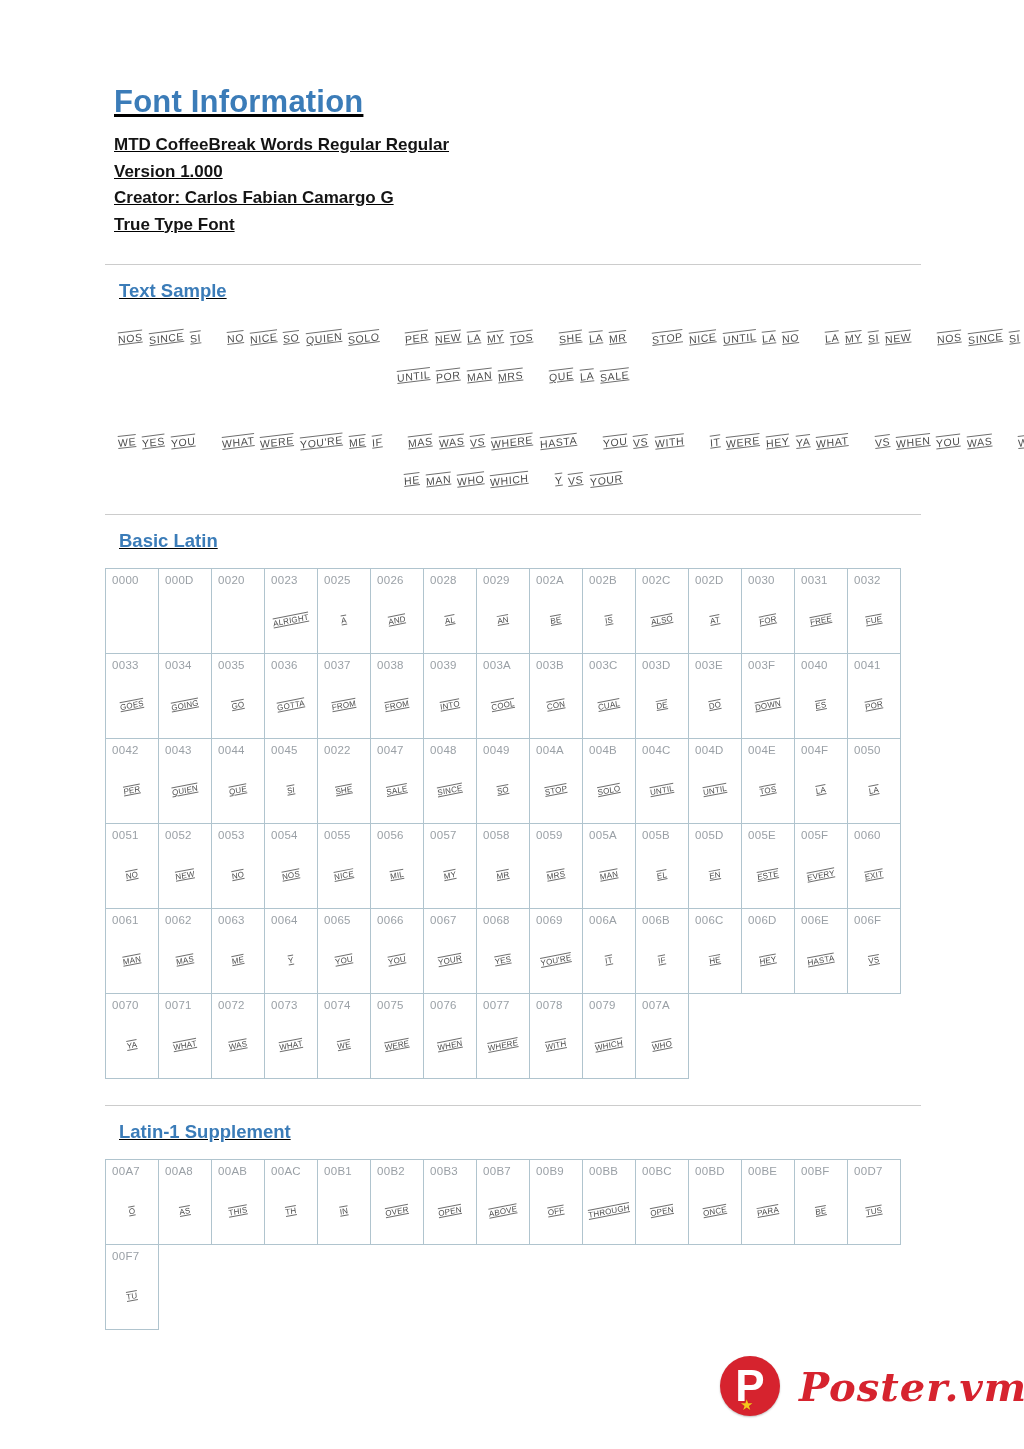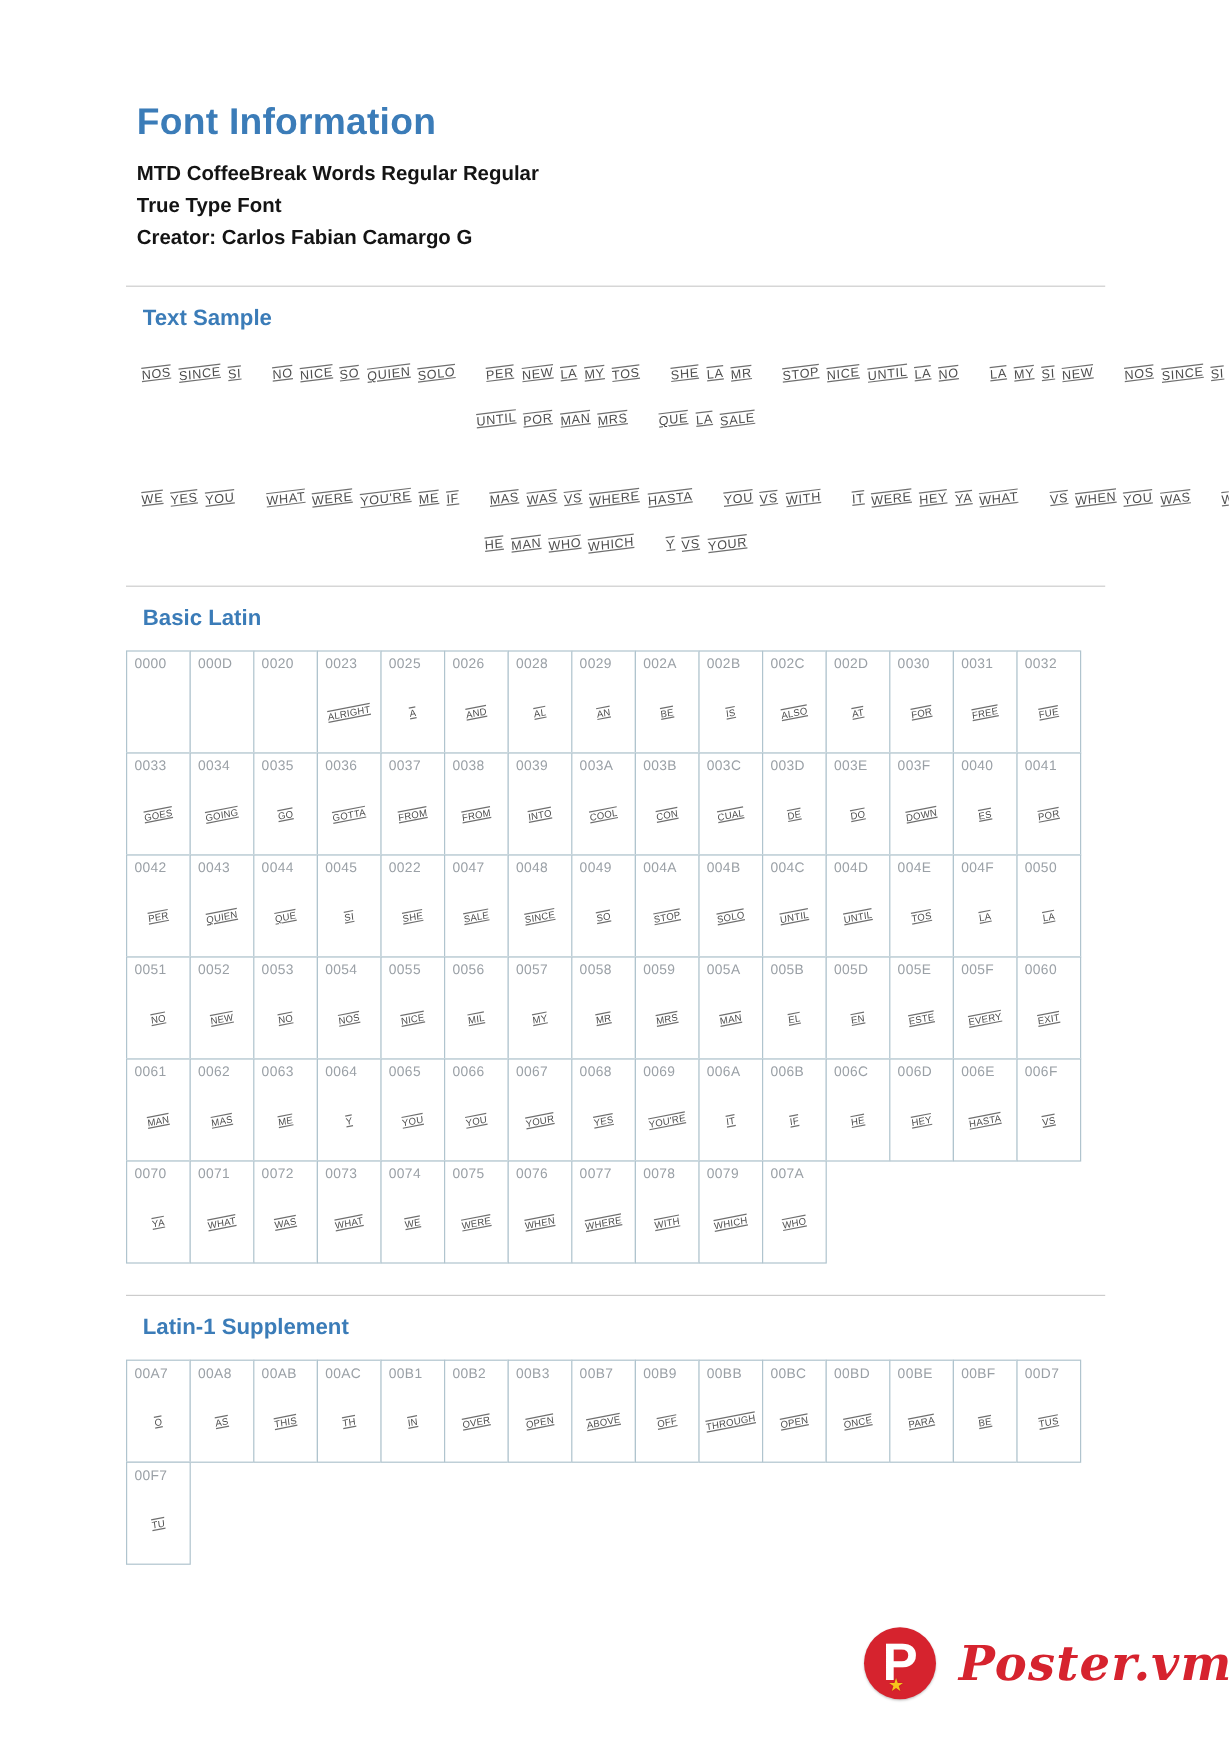--- a/index.html
+++ b/index.html
@@ -1,21 +1,21 @@
 <!DOCTYPE html>
 <html><head>
 <meta charset="utf-8">
 <style>
   html,body { margin:0; padding:0; }
   body {
     width:1024px; height:1449px; position:relative;
     background:#ffffff; font-family:"Liberation Sans", sans-serif;
     overflow:hidden;
   }
-  .container { position:absolute; left:105px; top:0; width:816px; }
+  .container { position:absolute; left:105px; top:0; width:816px;text-decoration:underline; }
 
   .page-title {
     color:#3b7cb8; font-size:31px; font-weight:bold;
     margin:84px 0 12px 9px; letter-spacing:0.2px;
   }
   .info-line {
     font-size:17px; font-weight:bold; color:#141414;
     line-height:26.5px; margin-left:9px;
   }
   .rule { border:none; border-top:1px solid #cccccc; margin:26px 0 0 0; height:0; }
@@ -87,22 +87,23 @@
 </style>
 </head>
 <body>
 
 <div class="container">
 
   <h1 class="page-title">Font Information</h1>
 
   <div>
       <div class="info-line">MTD CoffeeBreak Words Regular Regular</div>
+      <div class="info-line">Version 1.000</div>
+      <div class="info-line">Creator: Carlos Fabian Camargo G</div>
       <div class="info-line">True Type Font</div>
-      <div class="info-line">Creator: Carlos Fabian Camargo G</div>
     </div>
 
   <hr class="rule">
 
   <h2 class="section-heading">Text Sample</h2>
 
   <div class="sample-body">
       <div class="sample-para">
         <div class="sample-line"><span class="sample-group"><span class="sample-word">NOS</span><span class="sample-word">SINCE</span><span class="sample-word">SI</span></span><span class="sample-group"><span class="sample-word">NO</span><span class="sample-word">NICE</span><span class="sample-word">SO</span><span class="sample-word">QUIEN</span><span class="sample-word">SOLO</span></span><span class="sample-group"><span class="sample-word">PER</span><span class="sample-word">NEW</span><span class="sample-word">LA</span><span class="sample-word">MY</span><span class="sample-word">TOS</span></span><span class="sample-group"><span class="sample-word">SHE</span><span class="sample-word">LA</span><span class="sample-word">MR</span></span><span class="sample-group"><span class="sample-word">STOP</span><span class="sample-word">NICE</span><span class="sample-word">UNTIL</span><span class="sample-word">LA</span><span class="sample-word">NO</span></span><span class="sample-group"><span class="sample-word">LA</span><span class="sample-word">MY</span><span class="sample-word">SI</span><span class="sample-word">NEW</span></span><span class="sample-group"><span class="sample-word">NOS</span><span class="sample-word">SINCE</span><span class="sample-word">SI</span></span></div>
         <div class="sample-line"><span class="sample-group"><span class="sample-word">UNTIL</span><span class="sample-word">POR</span><span class="sample-word">MAN</span><span class="sample-word">MRS</span></span><span class="sample-group"><span class="sample-word">QUE</span><span class="sample-word">LA</span><span class="sample-word">SALE</span></span></div>

